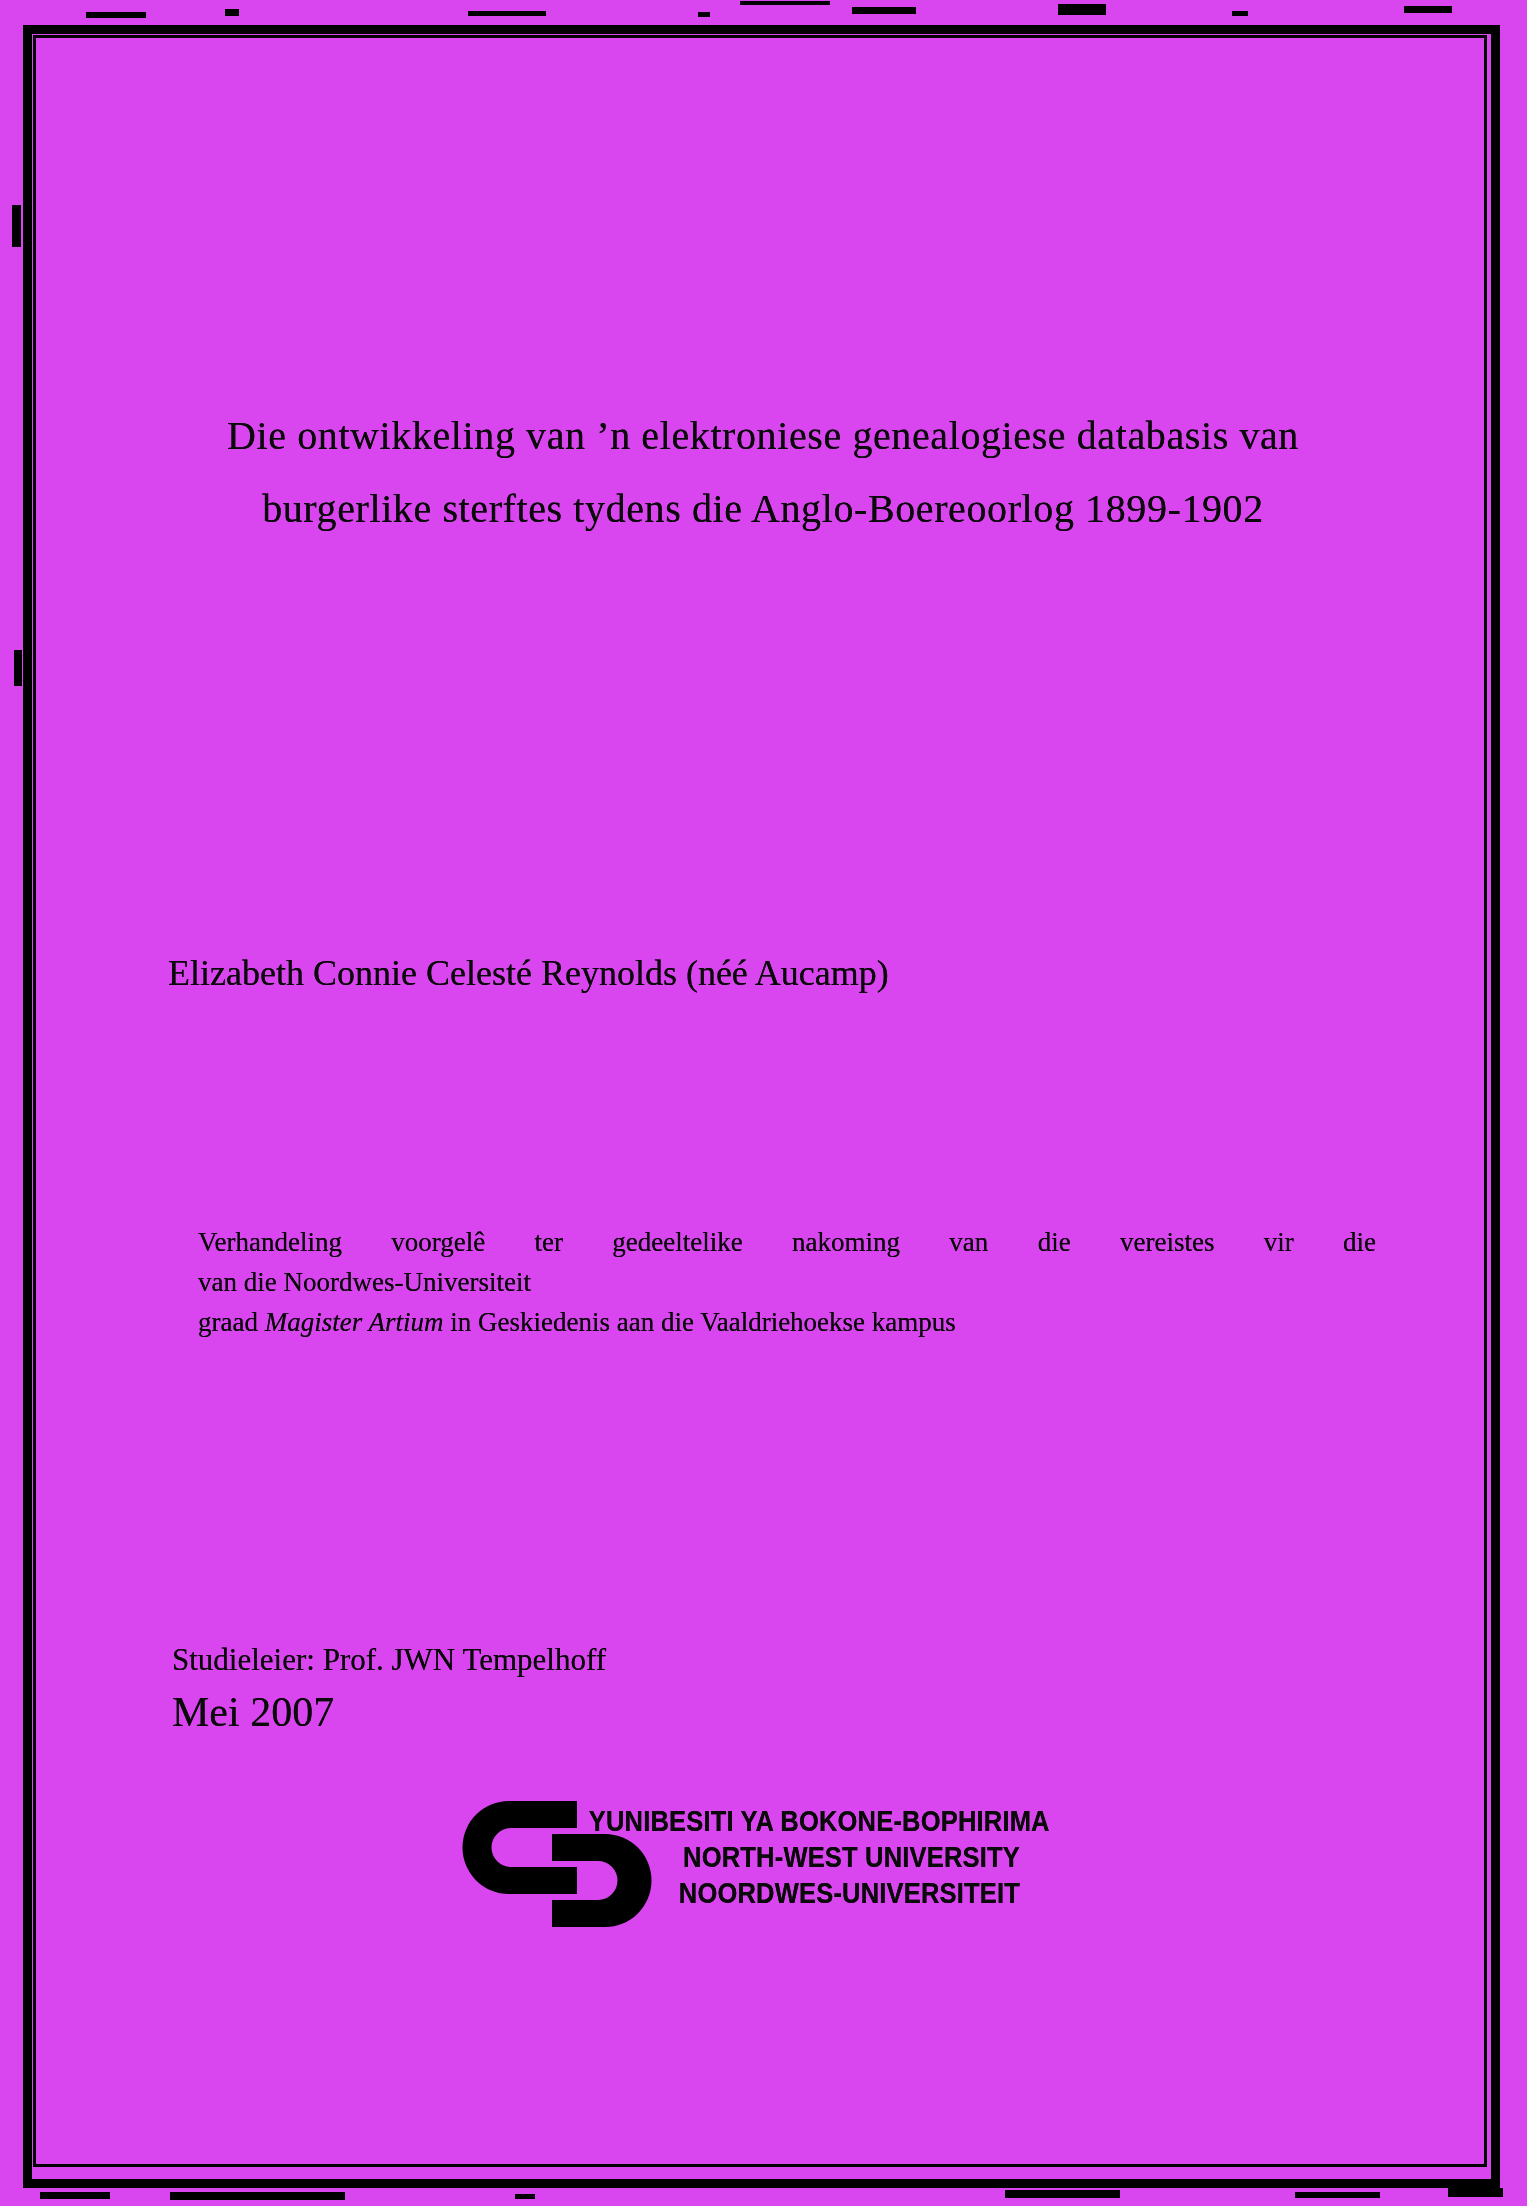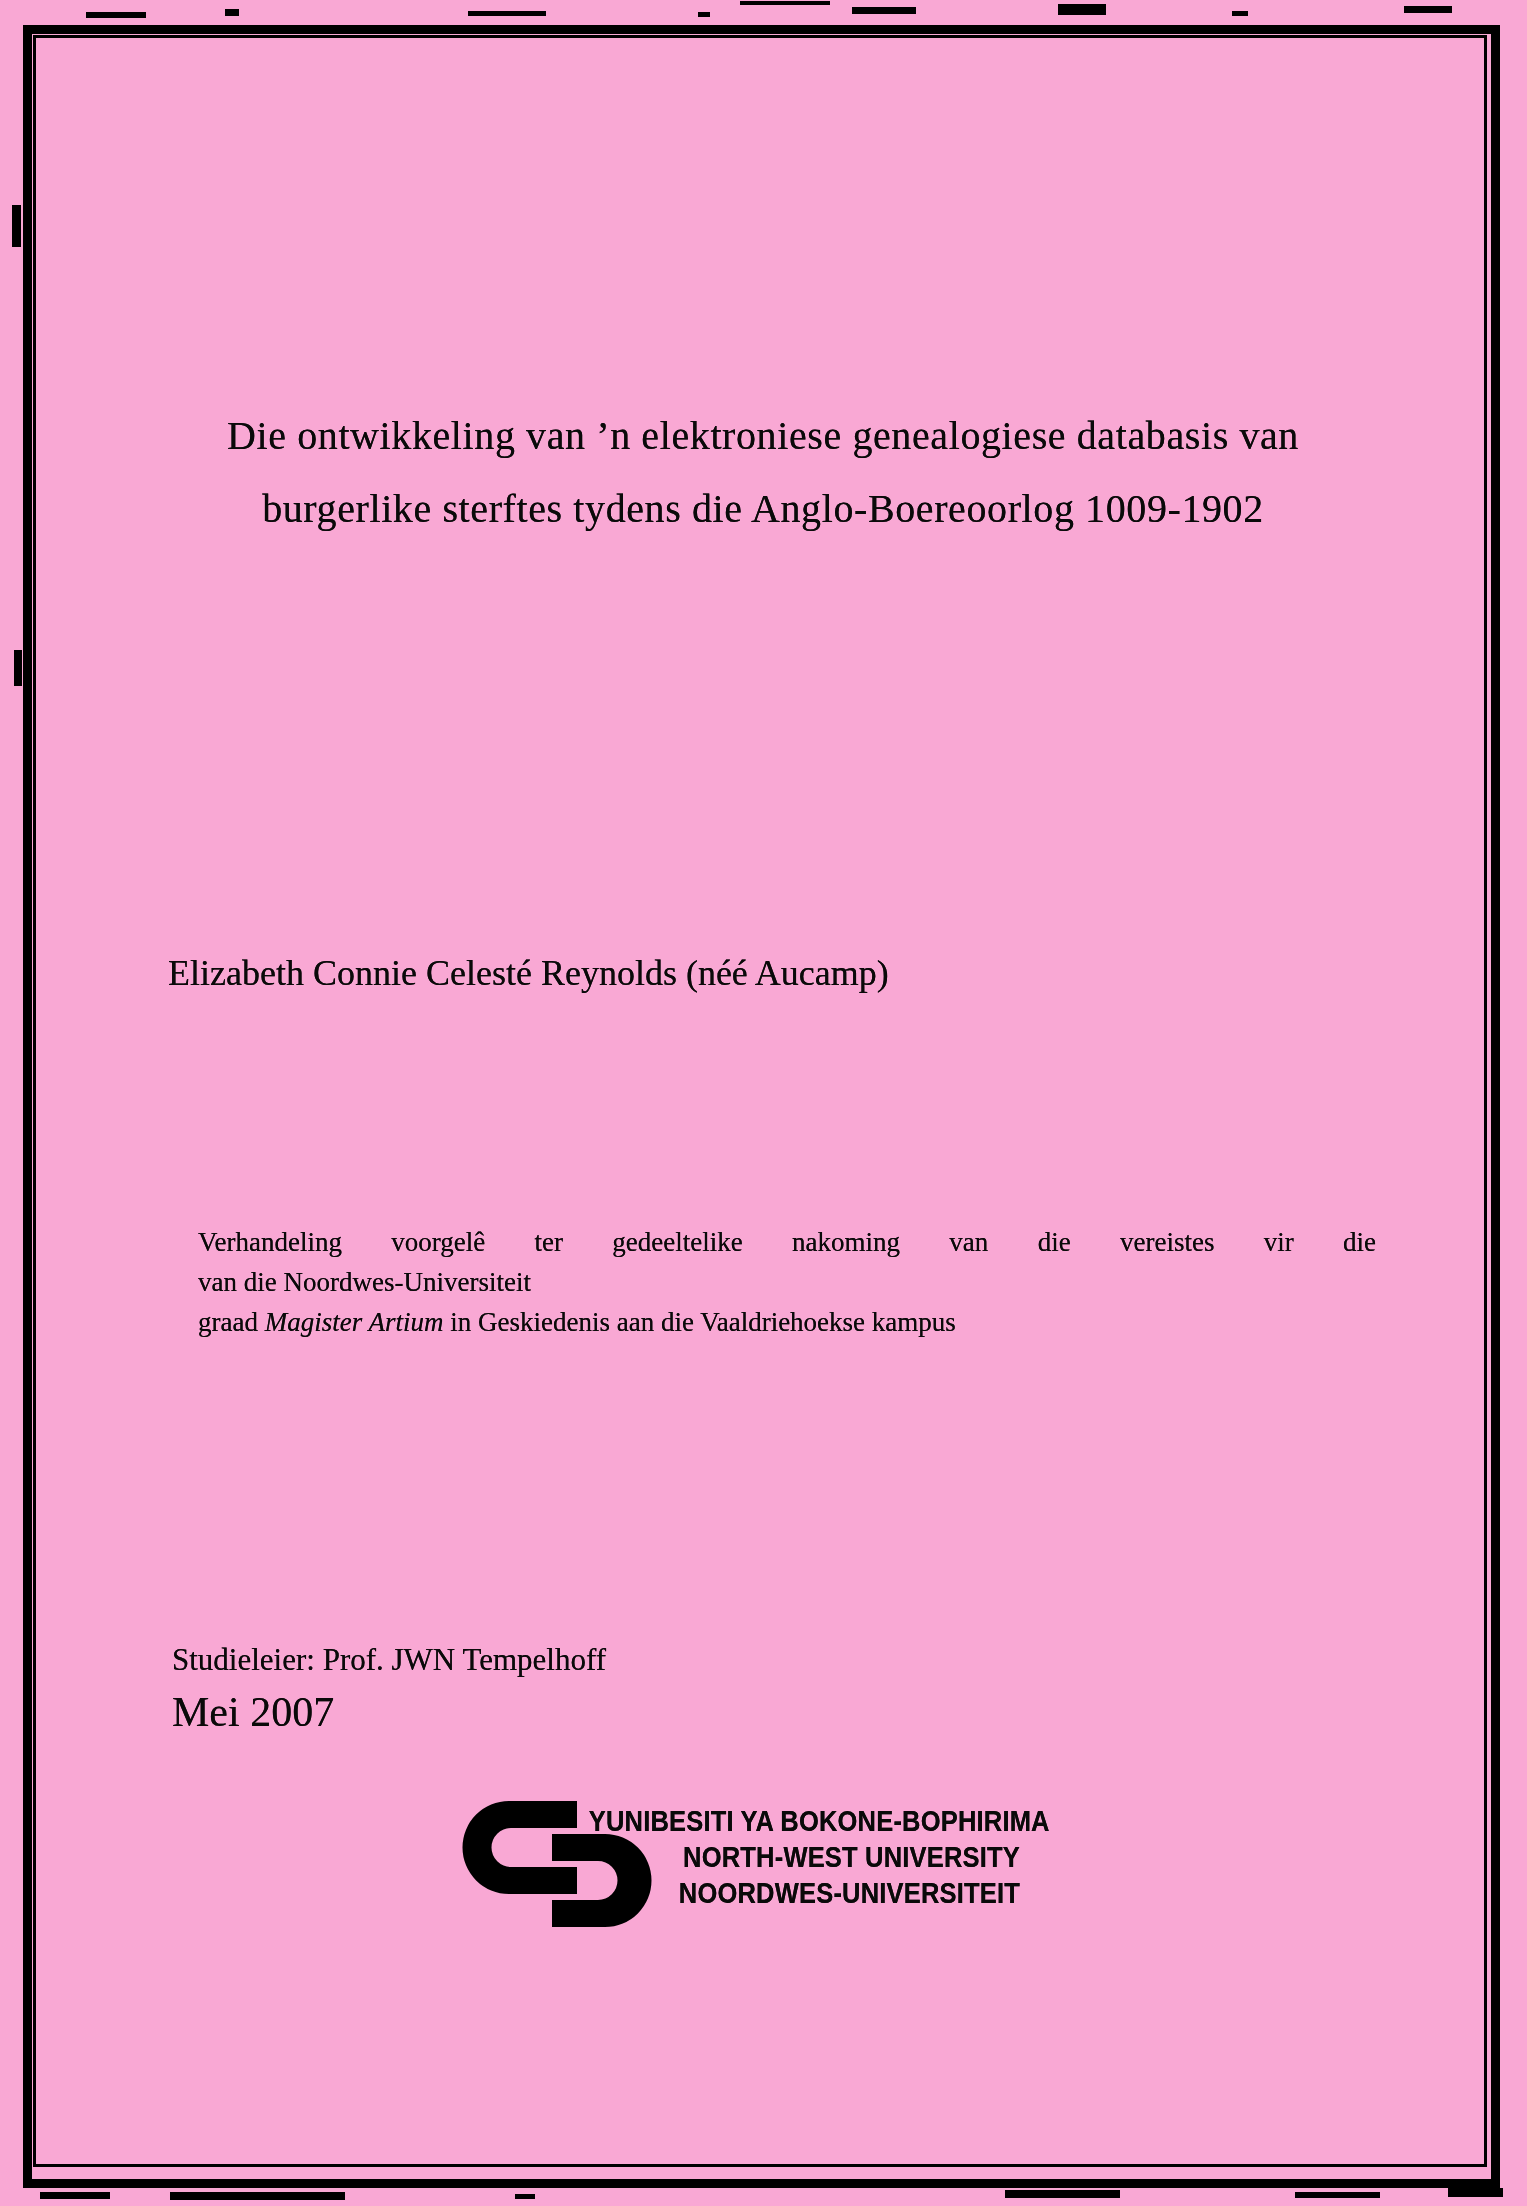--- a/index.html
+++ b/index.html
@@ -1,20 +1,20 @@
 <!DOCTYPE html>
 <html><head>
 <meta charset="utf-8">
 <style>
   html,body{margin:0;padding:0;background:#e8e8e8;}
   .page{
     position:relative;
     width:1527px;height:2206px;
     margin:0 auto;
-    background:#f9a8d4;
+    background:#d946ef;
     overflow:hidden;
     font-family:"Liberation Serif","DejaVu Serif",serif;
     color:#0a0a0a;
   }
   
   .frame-outer{
     position:absolute;left:23px;top:25px;width:1477px;height:2163px;
     border:9px solid #000;box-sizing:border-box;
   }
   .frame-inner{
@@ -90,21 +90,21 @@
   <div class="artifact" style="left:1448px;top:2188px;width:55px;height:9px;"></div>
 
   <div class="artifact" style="left:12px;top:205px;width:9px;height:42px;"></div>
   <div class="artifact" style="left:14px;top:650px;width:8px;height:36px;"></div>
 
   <div class="frame-outer"></div>
   <div class="frame-inner"></div>
 
   <div class="title">
     <div>Die ontwikkeling van ’n elektroniese genealogiese databasis van</div>
-    <div>burgerlike sterftes tydens die Anglo-Boereoorlog 1009-1902</div>
+    <div>burgerlike sterftes tydens die Anglo-Boereoorlog 1899-1902</div>
   </div>
 
 
   <div class="author">Elizabeth Connie Celesté Reynolds (néé Aucamp)</div>
 
   <div class="statement">
     <div class="just">Verhandeling voorgelê ter gedeeltelike nakoming van die vereistes vir die</div>
     <div>van die Noordwes-Universiteit</div>
     <div><span>graad </span><span class="it">Magister Artium</span><span> in Geskiedenis aan die Vaaldriehoekse kampus</span></div>
   </div>

